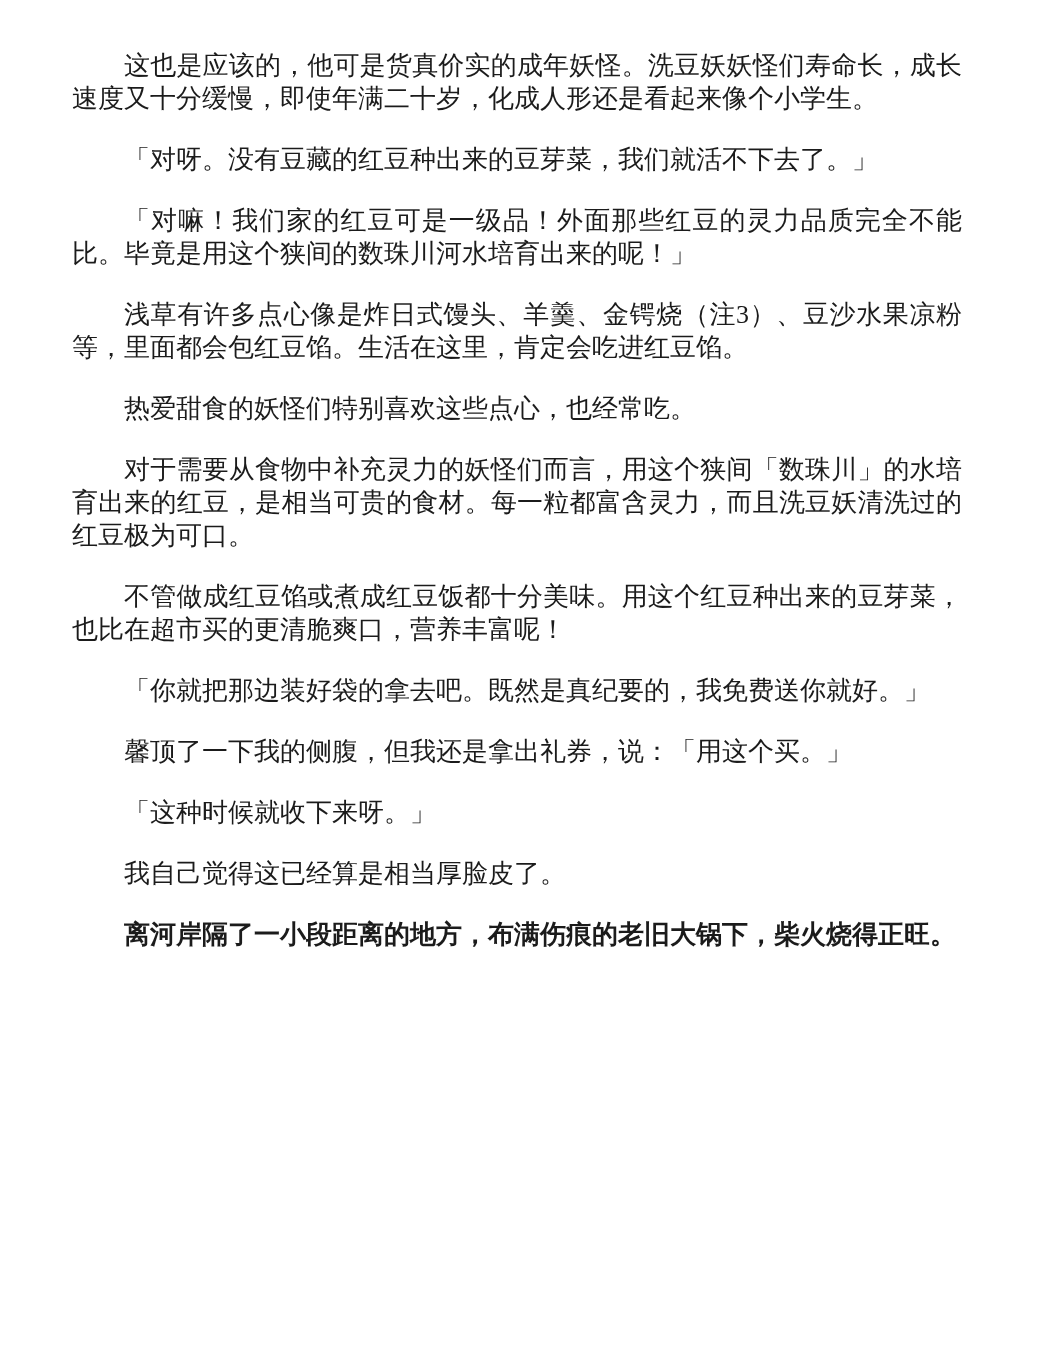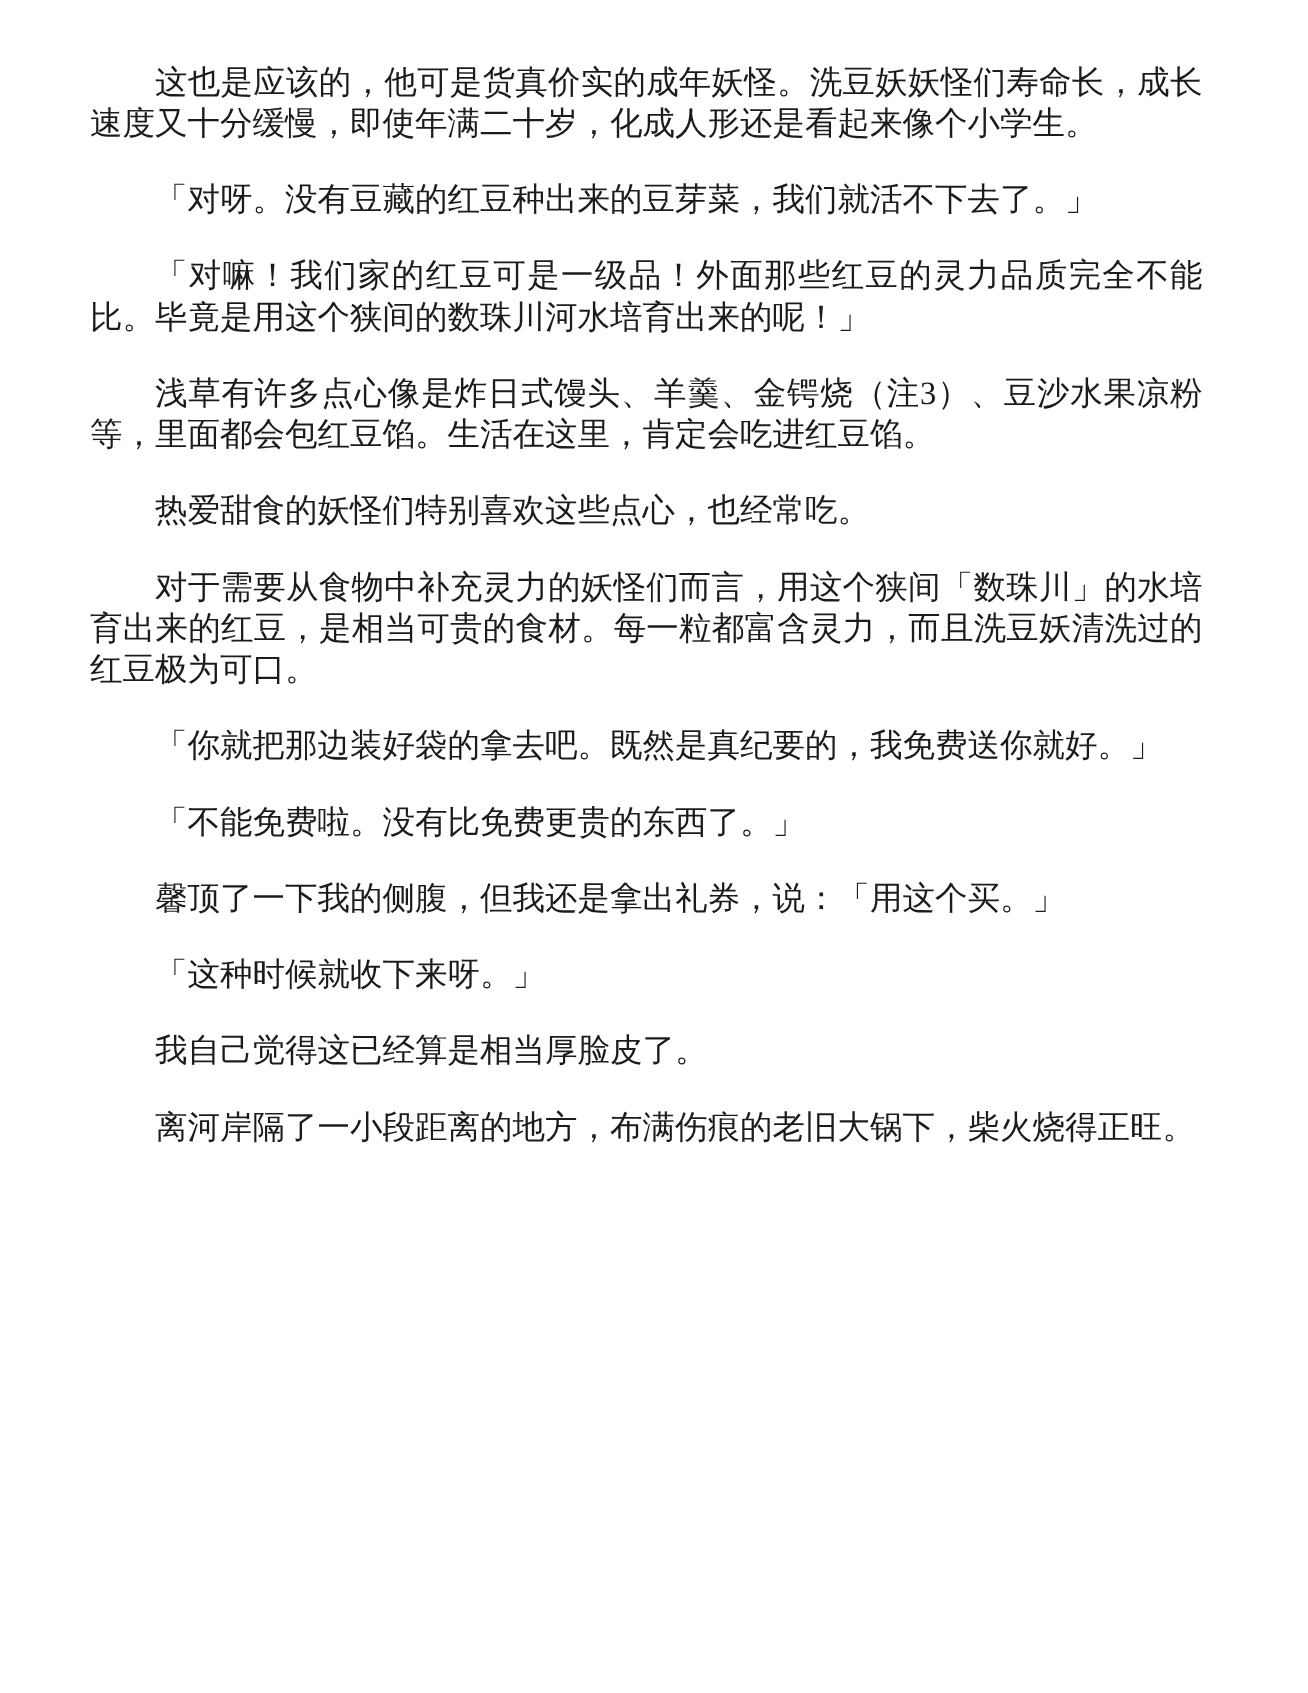--- a/index.html
+++ b/index.html
@@ -27,31 +27,32 @@
     line-height: 33px;
     color: #1b1b1b;
     text-align: justify;
     text-indent: 2em;
     line-break: strict;
     word-break: normal;
     letter-spacing: 0;
   }
   .page p:last-child {
     margin-bottom: 0;
+    font-weight: bold;
   }
 </style>
 </head>
 <body>
 
 <main class="page">
   <p>这也是应该的，他可是货真价实的成年妖怪。洗豆妖妖怪们寿命长，成长速度又十分缓慢，即使年满二十岁，化成人形还是看起来像个小学生。</p>
   <p>「对呀。没有豆藏的红豆种出来的豆芽菜，我们就活不下去了。」</p>
   <p>「对嘛！我们家的红豆可是一级品！外面那些红豆的灵力品质完全不能比。毕竟是用这个狭间的数珠川河水培育出来的呢！」</p>
   <p>浅草有许多点心像是炸日式馒头、羊羹、金锷烧（注3）、豆沙水果凉粉等，里面都会包红豆馅。生活在这里，肯定会吃进红豆馅。</p>
   <p>热爱甜食的妖怪们特别喜欢这些点心，也经常吃。</p>
   <p>对于需要从食物中补充灵力的妖怪们而言，用这个狭间「数珠川」的水培育出来的红豆，是相当可贵的食材。每一粒都富含灵力，而且洗豆妖清洗过的红豆极为可口。</p>
+  <p>不管做成红豆馅或煮成红豆饭都十分美味。用这个红豆种出来的豆芽菜，也比在超市买的更清脆爽口，营养丰富呢！</p>
   <p>「你就把那边装好袋的拿去吧。既然是真纪要的，我免费送你就好。」</p>
-  <p>「不能免费啦。没有比免费更贵的东西了。」</p>
   <p>馨顶了一下我的侧腹，但我还是拿出礼券，说：「用这个买。」</p>
   <p>「这种时候就收下来呀。」</p>
   <p>我自己觉得这已经算是相当厚脸皮了。</p>
   <p>离河岸隔了一小段距离的地方，布满伤痕的老旧大锅下，柴火烧得正旺。</p>
 </main>
 
 </body></html>

